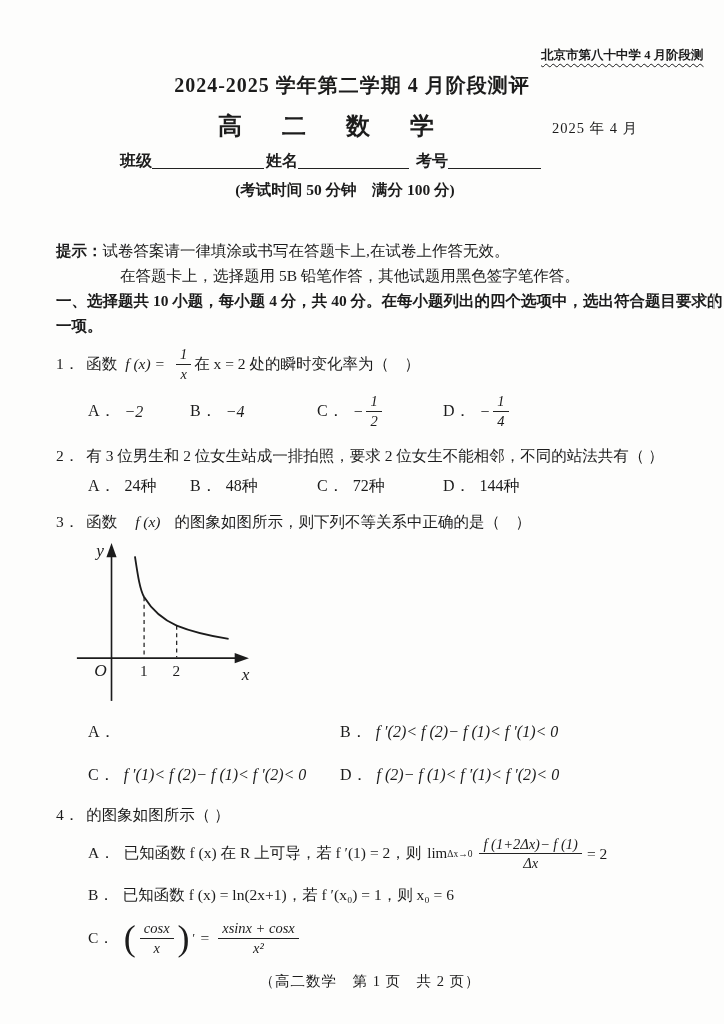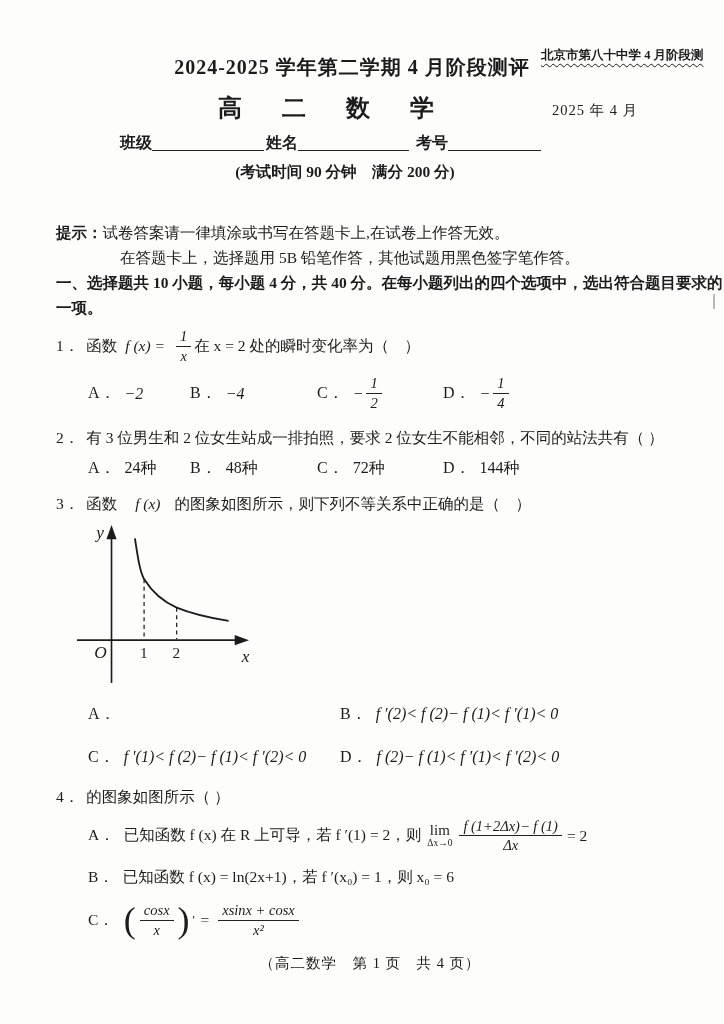--- a/index.html
+++ b/index.html
@@ -7,21 +7,21 @@
     background:#e9e9e9;
     font-family:"Liberation Serif","DejaVu Serif",serif;
     color:#1c1c1c;
   }
   .page{
     position:relative;
     width:724px;height:1024px;
     background:#fdfdfc;
     overflow:hidden;
     box-sizing:border-box;
-    padding:54px 40px 0 56px;
+    padding:72px 40px 0 56px;
   }
   .bold{font-weight:700;}
   
   .school-tag{
     position:absolute;top:47px;left:541px;
     font-size:12.5px;font-weight:700;white-space:nowrap;
     text-decoration:underline;text-decoration-style:wavy;
     text-decoration-thickness:1px;text-underline-offset:4px;
   }
   .title{
@@ -64,21 +64,21 @@
   
   .graph-wrap{margin:4px 0 0 14px;}
   svg.graph{width:250px;height:168px;}
   .axis{stroke:#1c1c1c;stroke-width:1.6;fill:none;}
   .curve{stroke:#1c1c1c;stroke-width:1.8;fill:none;}
   .dash{stroke:#1c1c1c;stroke-width:1.2;stroke-dasharray:4,3.5;fill:none;}
   .ah{fill:#1c1c1c;}
   .glabel{font-family:"Liberation Serif","DejaVu Serif",serif;font-style:italic;font-size:17px;fill:#1c1c1c;}
   .gnum{font-family:"Liberation Serif","DejaVu Serif",serif;font-size:15px;fill:#1c1c1c;}
   
-  .lim{display:inline-flex;flex-direction:column;align-items:center;vertical-align:middle;line-height:1;margin:0 4px 0 6px;font-style:normal;}
+  .lim{display:inline-flex;flex-direction:row;align-items:center;vertical-align:middle;line-height:1;margin:0 4px 0 6px;font-style:normal;}
   .limtop{font-size:15px;}
   .limsub{font-size:9.5px;margin-top:1px;letter-spacing:0;}
   .bigparen{font-size:36px;font-style:normal;font-weight:400;vertical-align:middle;line-height:0;margin:0 1px;}
   .prime{font-size:13px;vertical-align:14px;margin-left:1px;}
   .eqsign{margin:0 6px;font-style:normal;}
   .optline{display:flex;align-items:center;margin-left:32px;font-size:15.5px;}
   .optline > span{flex:none;}
   
   .footer{text-align:center;font-size:14.5px;margin-top:16px;letter-spacing:1px;}
   .edge-artifact{position:absolute;left:713px;top:294px;width:2px;height:15px;background:#b9b9b9;}
@@ -95,21 +95,21 @@
 
   <div class="subject-row">
     <span class="subject">高　二　数　学</span>
     <span class="date">2025 年 4 月</span>
   </div>
 
   <div class="fields-row">
     <span class="flabel">班级</span><span class="fline w1"></span><span class="flabel">姓名</span><span class="fline w2"></span><span class="flabel">考号</span><span class="fline w3"></span>
   </div>
 
-  <div class="exam-info">(考试时间  90 分钟　满分 200 分)</div>
+  <div class="exam-info">(考试时间  50 分钟　满分 100 分)</div>
 
   <div class="notice">
     <span class="bold">提示：</span><span>试卷答案请一律填涂或书写在答题卡上,在试卷上作答无效。</span>
   </div>
   <div class="notice indent">在答题卡上，选择题用 5B 铅笔作答，其他试题用黑色签字笔作答。</div>
 
   <div class="section-heading">一、选择题共 10 小题，每小题 4 分，共 40 分。在每小题列出的四个选项中，选出符合题目要求的一项。</div>
 
   <div class="qline q-first">
     <span class="qnum">1．</span>
@@ -244,15 +244,15 @@
     </span>
     <span class="bigparen">)</span>
     <span class="prime math">′</span>
     <span class="eqsign">=</span>
     <span class="frac math">
       <span class="num">xsinx + cosx</span>
       <span class="den">x²</span>
     </span>
   </div>
 
-  <div class="footer">（高二数学　第 1 页　共 4 页）</div>
+  <div class="footer">（高二数学　第 1 页　共 2 页）</div>
 
 </div>
 
 </body></html>

